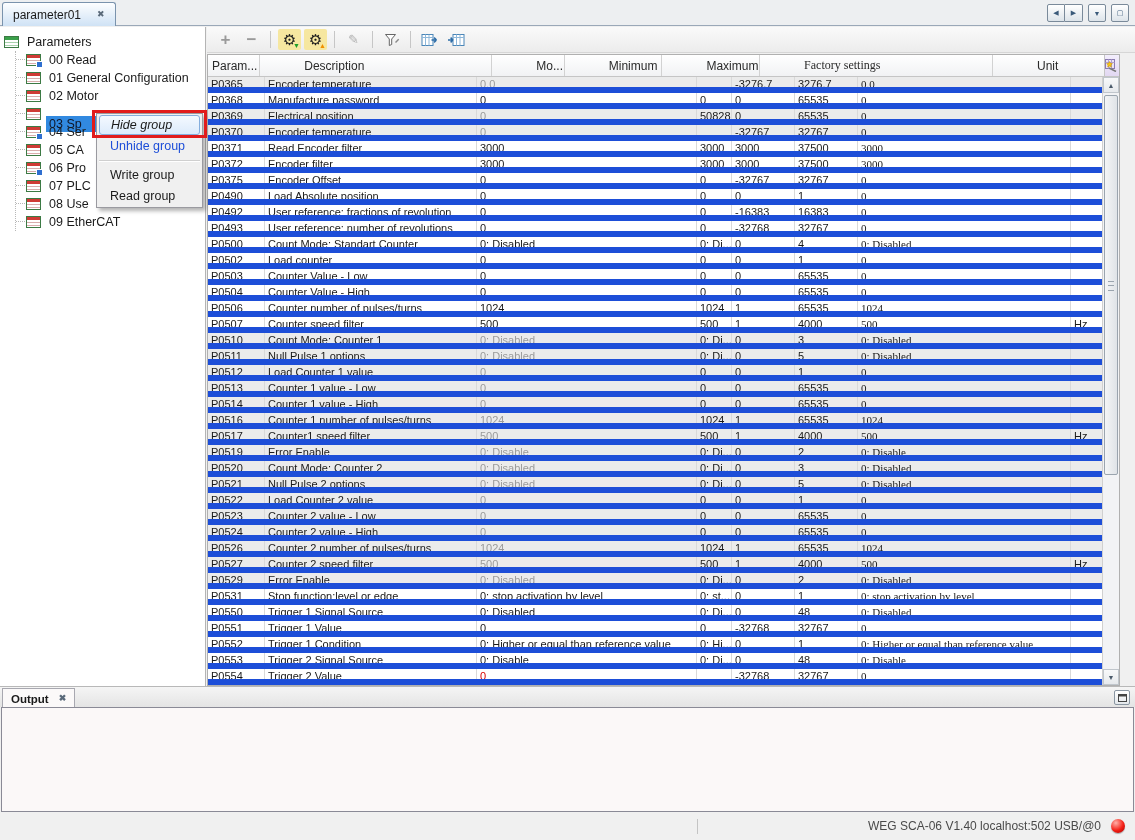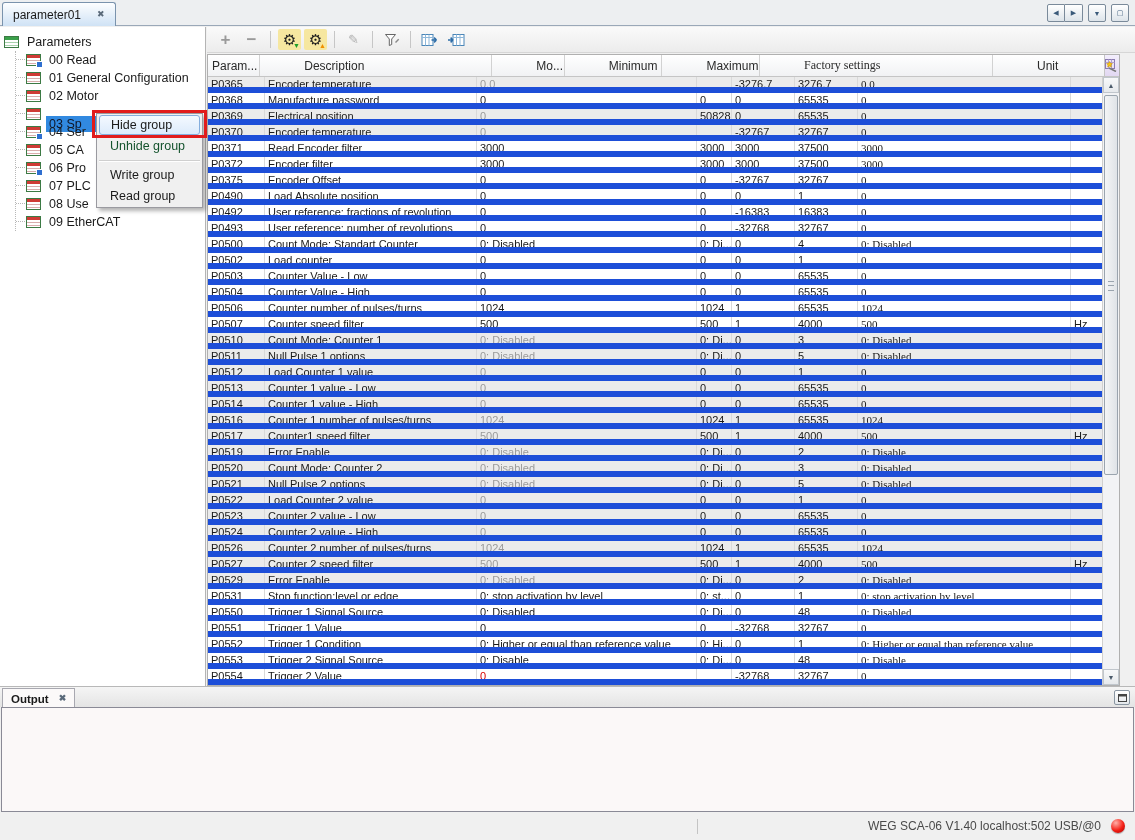--- a/index.html
+++ b/index.html
@@ -93,22 +93,22 @@
           background:linear-gradient(90deg,#f4f5f6,#dfe3e7);box-sizing:border-box;}
   .sb-grip{position:absolute;left:3px;right:3px;top:50%;margin-top:-4px;height:8px;
           border-top:1px solid #9aa4ae;border-bottom:1px solid #9aa4ae;}
   .sb-grip::after{content:"";position:absolute;left:0;right:0;top:3px;border-top:1px solid #9aa4ae;}
 
   
   .context-menu{position:absolute;left:96px;top:113px;width:107px;background:#f0f0f0;
         border:1px solid #9a9aa0;box-shadow:3px 3px 4px rgba(0,0,0,.3);z-index:50;font-size:12.5px;box-sizing:border-box;}
   .menu-item{height:21px;line-height:20px;padding-left:13px;white-space:nowrap;box-sizing:border-box;}
   .menu-item.hover{margin:1px 2px;height:20px;line-height:18px;padding-left:11px;border:1px solid #84aede;border-radius:3px;
-        background:linear-gradient(#f4f9ff,#dcebfb);}
-  .menu-item.disabled{color:#14532d;}
+        background:linear-gradient(#f4f9ff,#dcebfb);font-style:italic;}
+  .menu-item.disabled{color:#1d4ed8;}
   .menu-sep{margin:3px 2px;border-top:1px solid #cfcfcf;border-bottom:1px solid #ffffff;height:0;}
   .red-box{position:absolute;left:92px;top:110px;width:115px;height:28px;border:3px solid #e11c1c;
         z-index:60;pointer-events:none;box-sizing:border-box;}
 
   
   .output-bar{position:absolute;left:0;top:686px;width:1135px;height:21px;
         background:linear-gradient(#f5f5f5,#e4e4e4);border-top:1px solid #b8b8b8;box-sizing:border-box;}
   .output-tab{position:absolute;left:2px;top:1px;height:20px;padding:0 8px;display:flex;align-items:center;gap:10px;
         background:#fbf9f9;border:1px solid #a8a8b0;border-bottom:none;font-size:11.5px;font-weight:bold;box-sizing:border-box;}
   .output-max{position:absolute;right:5px;top:3px;width:16px;height:15px;display:flex;align-items:center;justify-content:center;

